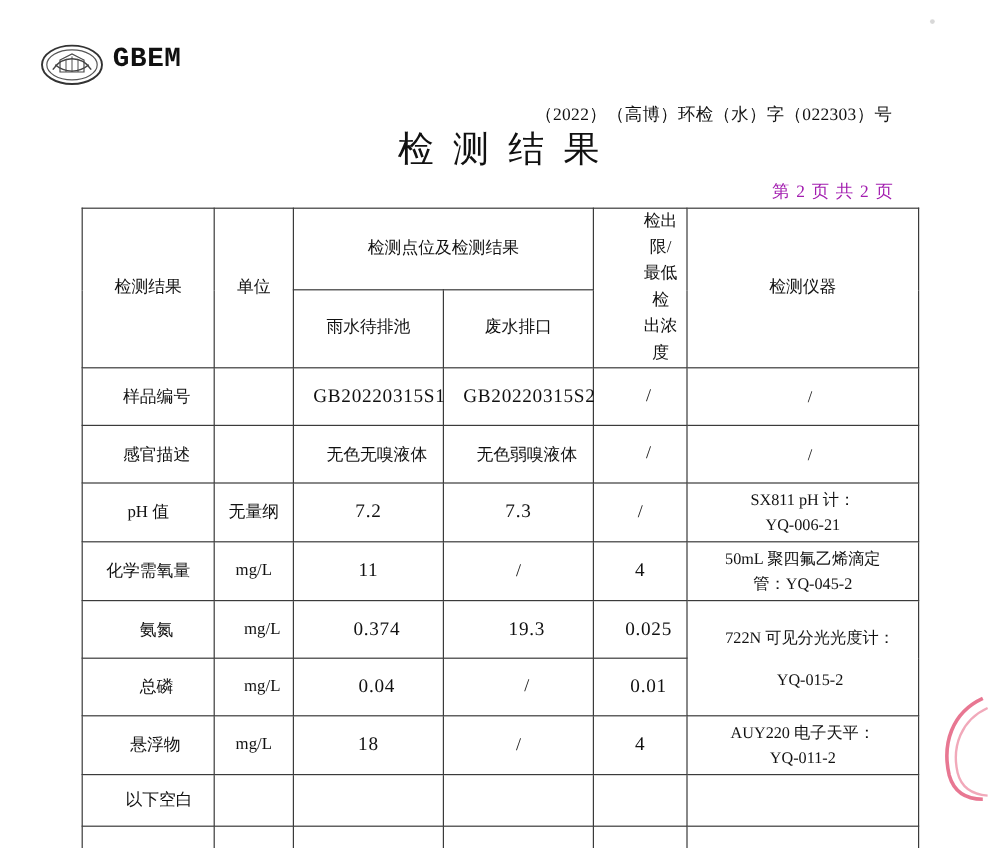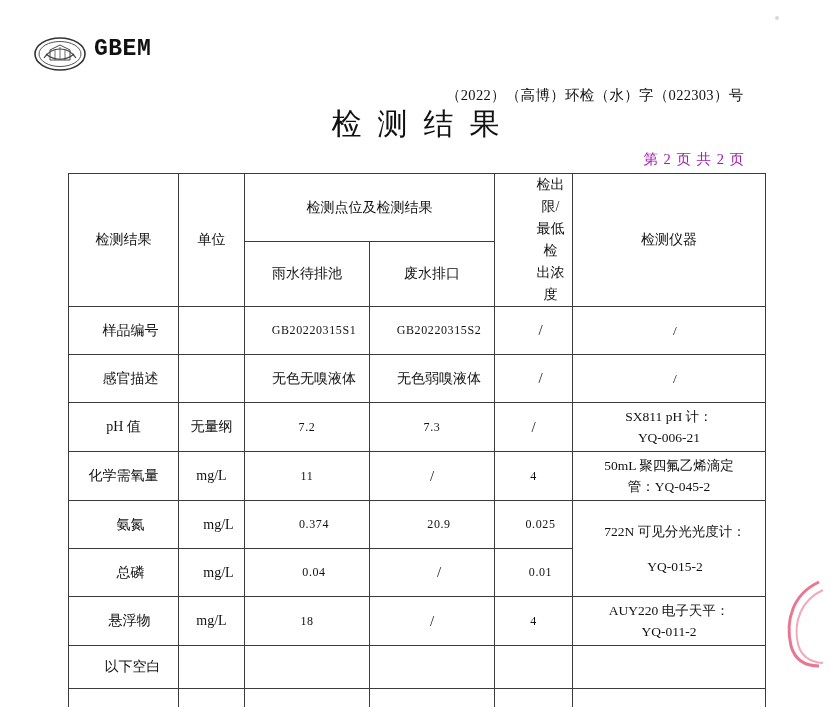--- a/index.html
+++ b/index.html
@@ -136,21 +136,21 @@
     padding-left: 36px;
   }
   .instr {
     font-family: "Liberation Serif", serif;
     font-size: 13.5px;
     line-height: 21px;
     padding: 0 4px;
   }
   .num {
     font-family: "Liberation Serif", serif;
-    font-size: 12px;
+    font-size: 16px;
     letter-spacing: 0.6px;
   }
   .slash { font-size: 15px; }
   .lbl-left {
     text-align: center;
     padding-left: 14px;
   }
 
   
   .stamp {
@@ -270,21 +270,21 @@
           <td class="instr">
             <div>50mL 聚四氟乙烯滴定</div>
             <div>管：YQ-045-2</div>
           </td>
         </tr>
 
         <tr class="body-row">
           <td class="lbl-left">氨氮</td>
           <td>mg/L</td>
           <td class="num">0.374</td>
-          <td class="num">20.9</td>
+          <td class="num">19.3</td>
           <td class="num">0.025</td>
           <td class="instr" rowspan="2">
             <div>722N 可见分光光度计：</div>
             <div style="height:14px"></div>
             <div>YQ-015-2</div>
           </td>
         </tr>
 
         <tr class="body-row">
           <td class="lbl-left">总磷</td>

